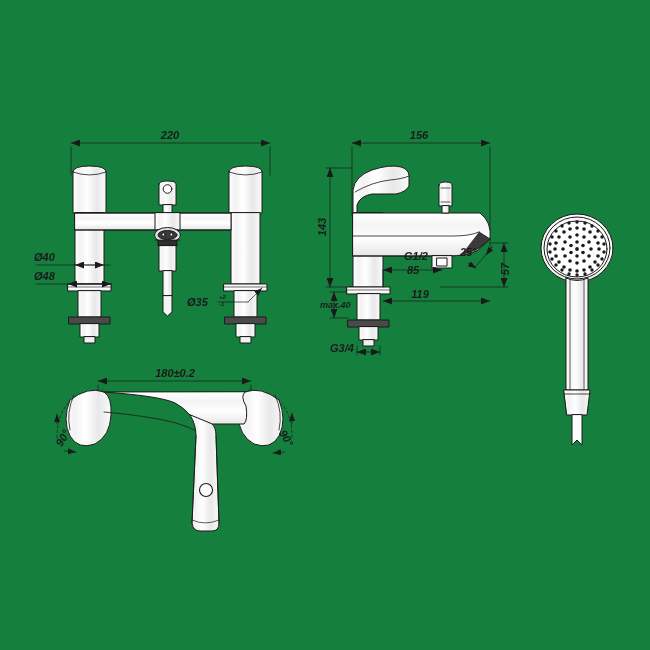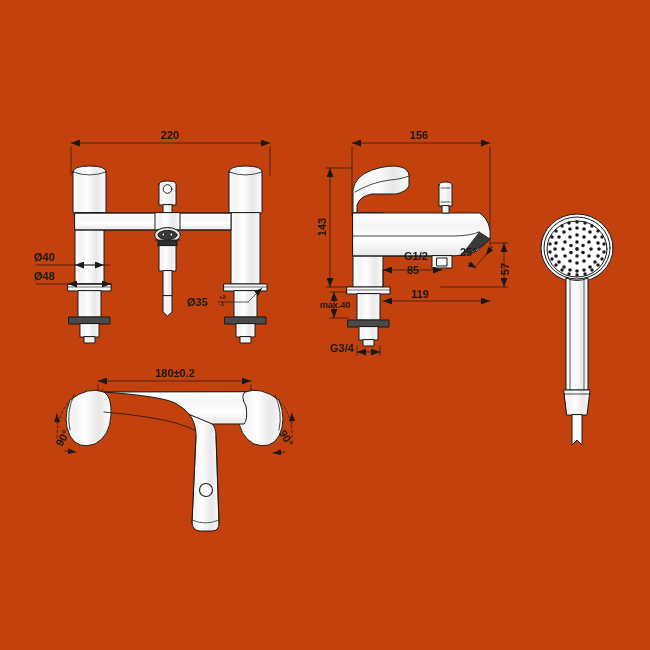--- a/index.html
+++ b/index.html
@@ -4,23 +4,24 @@
 <style>
   html, body {
     margin: 0;
     padding: 0;
     background: #ffffff;
   }
   #sheet {
     position: relative;
     width: 650px;
     height: 650px;
-    background: #c2410c;
+    background: #15803d;
     font-family: "Liberation Sans", sans-serif;
     overflow: hidden;
+    font-style: italic;
   }
   #sheet svg {
     position: absolute;
     top: 0;
     left: 0;
     display: block;
   }
   .dimtext {
     font-family: "Liberation Sans", sans-serif;
     font-size: 11px;

